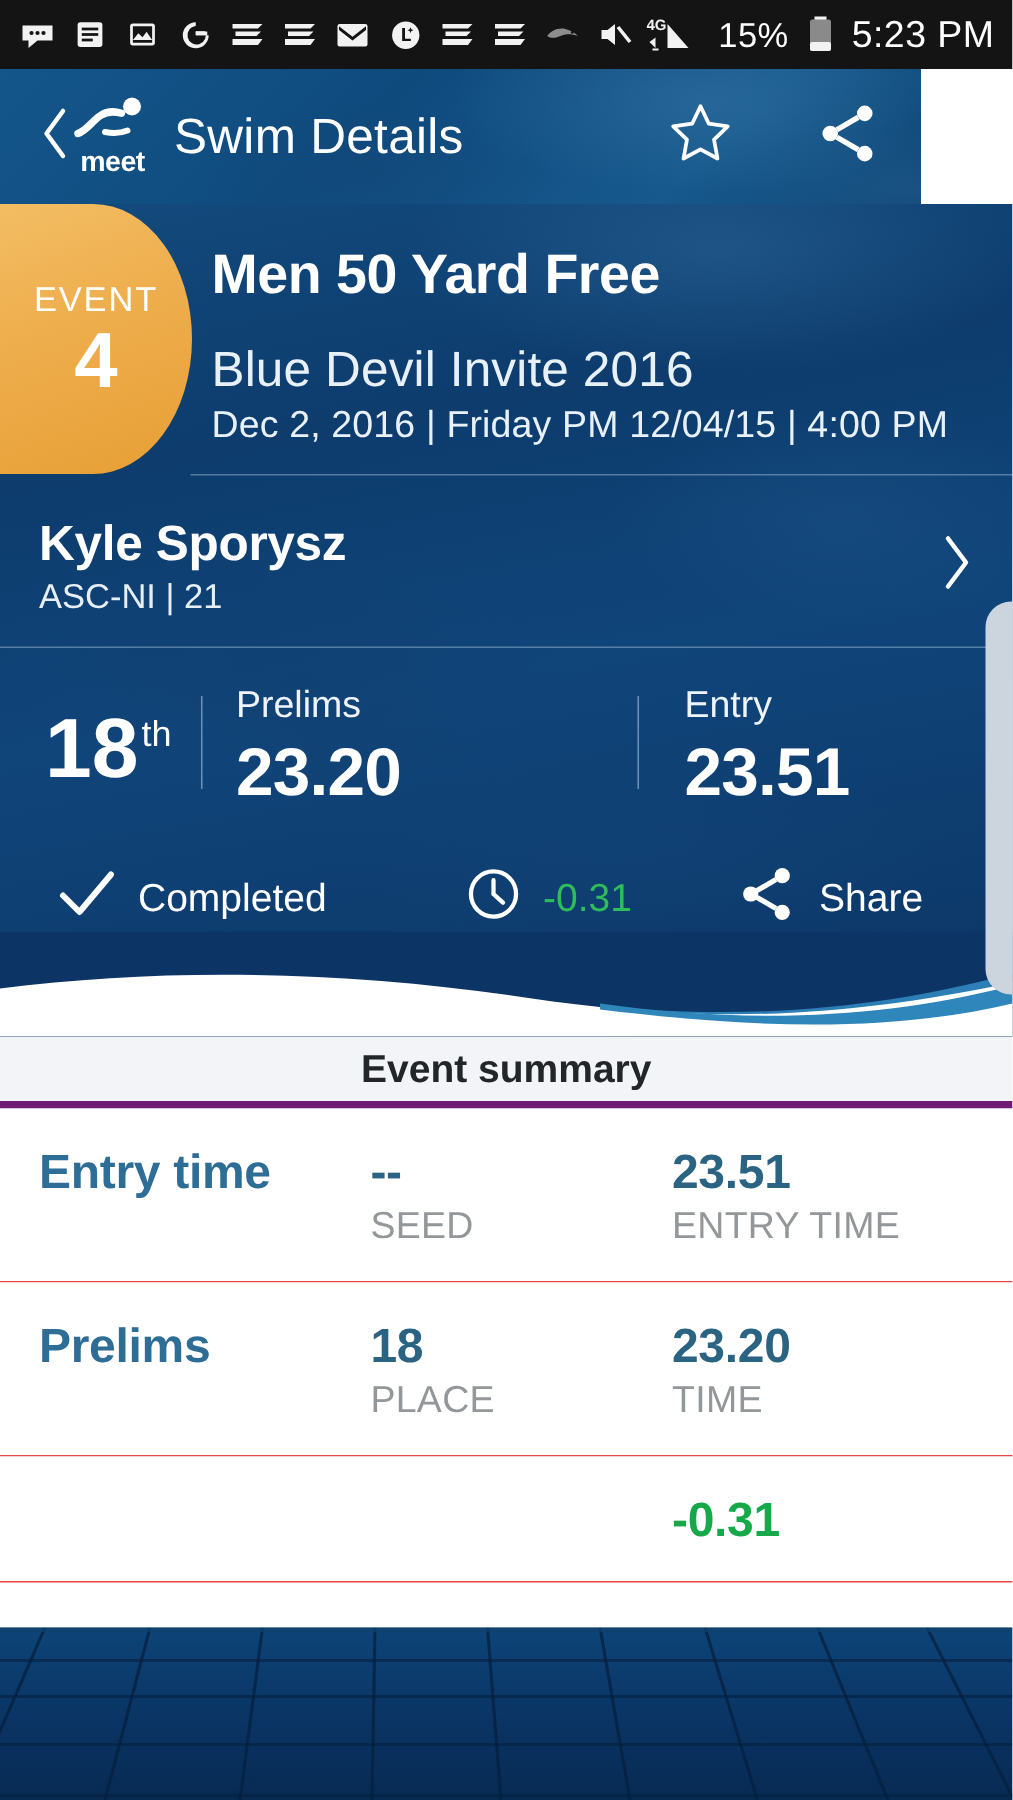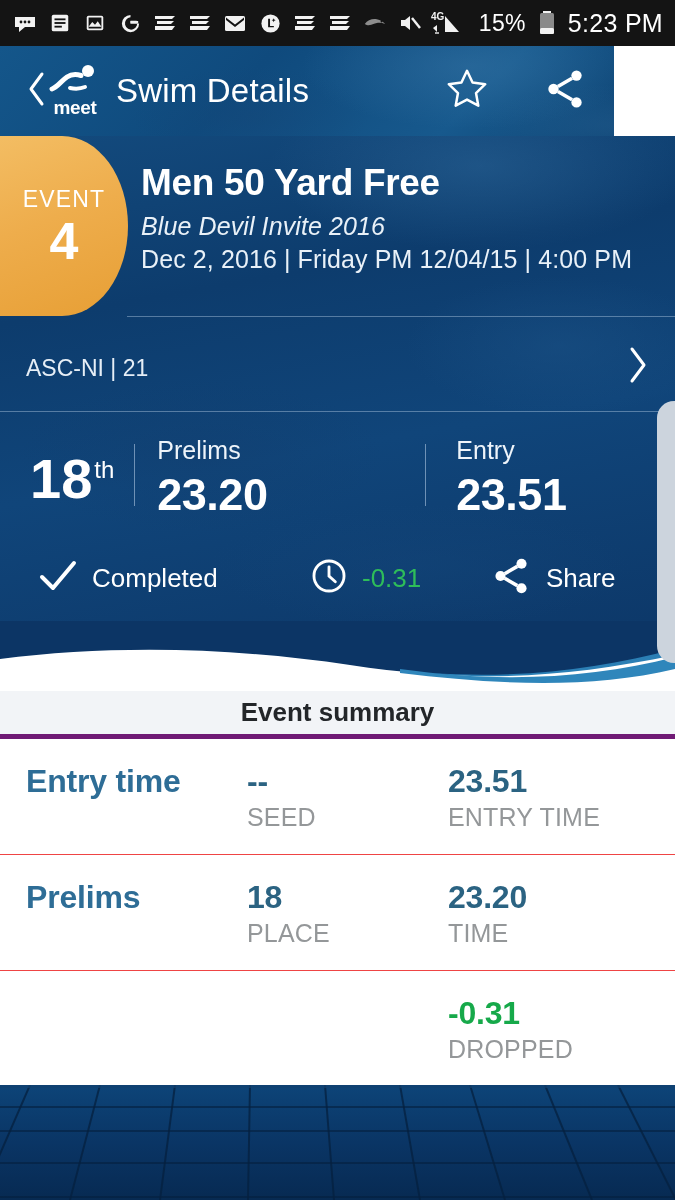--- a/index.html
+++ b/index.html
@@ -64,21 +64,21 @@
     position:absolute; left:0; top:0; width:128px; height:180px;
     background:linear-gradient(160deg,#f3bd63 0%,#eead4c 45%,#e79f35 100%);
     border-top-right-radius:66px 90px; border-bottom-right-radius:66px 90px;
     display:flex; flex-direction:column; align-items:center; justify-content:center;
     z-index:3;
   }
   .event-tab-label{ color:#fff; font-size:23px; letter-spacing:1.2px; margin-bottom:2px; }
   .event-tab-num{ color:#fff; font-size:52px; font-weight:bold; line-height:1; }
   .event-info{ position:relative; z-index:4; margin-left:141px; padding-top:26px; }
   .event-title{ color:#fff; font-size:37px; font-weight:bold; letter-spacing:-.3px; line-height:1.15; }
-  .event-meet{ color:#e9f1f8; font-size:25px; margin-top:7px; letter-spacing:.1px;font-style:italic; }
+  .event-meet{ color:#e9f1f8; font-size:33px; margin-top:22px; letter-spacing:.1px; }
   .event-date{ color:#e9f1f8; font-size:25px; margin-top:4px; letter-spacing:.1px; }
 
   .hr-line{ position:relative; z-index:4; height:1px; background:rgba(175,200,225,.45); margin-left:127px; }
   .hr-line.full{ margin-left:0; }
 
   
   .swimmer{ position:relative; z-index:4; padding:26px 26px 20px 26px; display:flex; align-items:center; }
   .swimmer-name{ color:#fff; font-size:33px; font-weight:bold; letter-spacing:-.2px; }
   .swimmer-team{ color:#e6eef6; font-size:23px; margin-top:3px; }
   .swimmer-chevron{ margin-left:auto; color:#fff; }
@@ -284,20 +284,21 @@
     <div class="event-info">
       <div class="event-title">Men 50 Yard Free</div>
       <div class="event-meet">Blue Devil Invite 2016</div>
       <div class="event-date">Dec 2, 2016 | Friday PM 12/04/15 | 4:00 PM</div>
     </div>
   </div>
   <div class="hr-line"></div>
 
   <div class="swimmer">
     <div>
+      <div class="swimmer-name">Kyle Sporysz</div>
       <div class="swimmer-team">ASC-NI | 21</div>
     </div>
     <span class="swimmer-chevron">
       <svg width="22" height="44" viewBox="0 0 22 44">
           <path d="M5 6l12 16L5 38" stroke="#fff" stroke-width="3" fill="none" stroke-linecap="round" stroke-linejoin="round"></path>
         </svg>
     </span>
   </div>
   <div class="hr-line full"></div>
 
@@ -396,21 +397,20 @@
   <div class="srow">
     <div class="scol-label">
       <div class="s-title"></div>
     </div>
     <div class="scol">
       <div class="s-val"></div>
       <div class="s-cap"></div>
     </div>
     <div class="scol">
       <div class="s-val green">-0.31</div>
-      <div class="s-cap">DROPPED</div>
     </div>
   </div>
 
 </div>
 
 <div class="pool">
   <svg width="675" height="115" viewBox="0 0 675 115">
     <defs>
       <linearGradient id="pg" x1="0" y1="0" x2="0" y2="1">
         <stop offset="0" stop-color="#0d4478"></stop>

